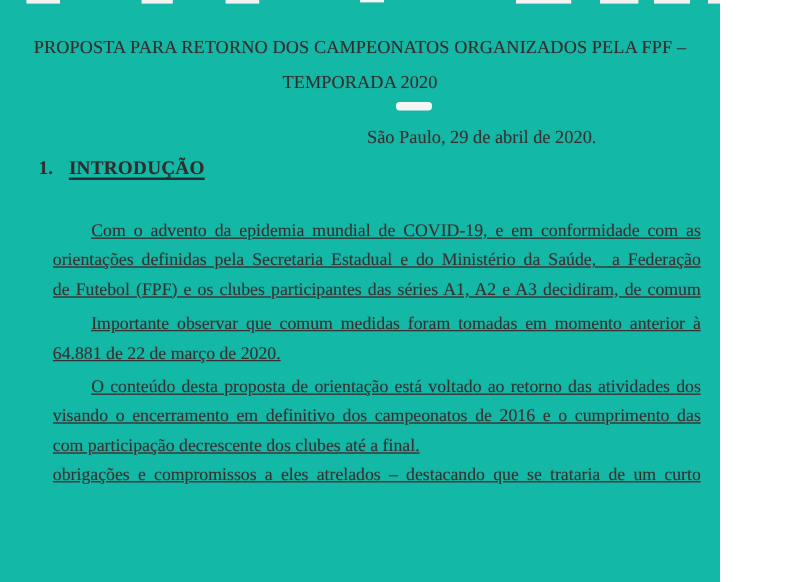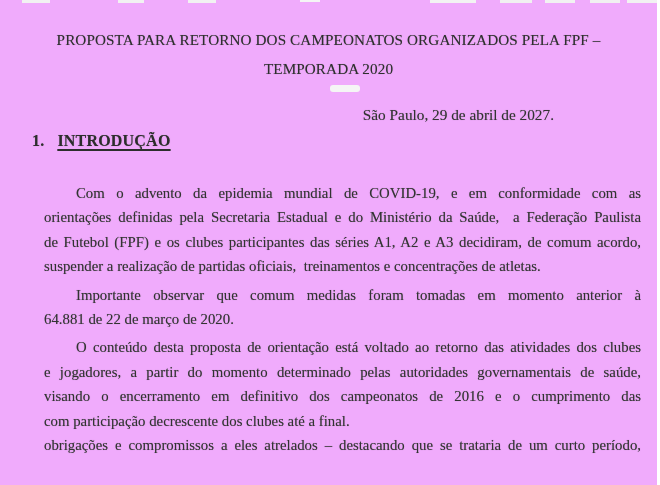--- a/index.html
+++ b/index.html
@@ -1,22 +1,22 @@
 <!DOCTYPE html>
 <html><head>
 <meta charset="utf-8">
 <style>
   html, body { margin: 0; padding: 0; }
   body { width: 660px; height: 485px; overflow: hidden; background: #ffffff; }
 
   .page {
     position: relative;
-    width: 657px;
+    width: 600px;
     height: 485px;
-    background: #f0abfc;
+    background: #14b8a6;
     font-family: "Liberation Serif", "DejaVu Serif", serif;
     color: #333333;
     text-shadow: 0 0 0.8px rgba(85, 85, 85, 0.55);
     overflow: hidden;
   }
 
   
   .top-artifacts {
     position: absolute; top: 0; left: 0; width: 660px; height: 4px;
     background:
@@ -66,20 +66,21 @@
     text-decoration: underline;
     text-decoration-thickness: 1.5px;
     text-underline-offset: 3px;
     text-decoration-skip-ink: none;
   }
 
   .bodytext {
     margin: 30px 16px 0 44px;
     font-size: 14.8px;
     line-height: 24.4px;
+    text-decoration: underline;
   }
   .para { margin: 0 0 4px 0; }
   .line {
     text-align: justify;
     text-align-last: justify;
     height: 24.4px;
     overflow: hidden;
   }
   .line.first { text-indent: 32px; }
   .line.last  { text-align-last: left; }
@@ -90,42 +91,40 @@
 <div class="page">
 
   <div class="top-artifacts"></div>
   <div class="center-smudge"></div>
 
   <div class="title">
     <div>PROPOSTA PARA RETORNO DOS CAMPEONATOS ORGANIZADOS PELA FPF –</div>
     <div>TEMPORADA 2020</div>
   </div>
 
-  <div class="dateline">São Paulo, 29 de abril de 2027.</div>
+  <div class="dateline">São Paulo, 29 de abril de 2020.</div>
 
   <div class="heading">
     <span class="sec-num">1.</span><span class="sec-title">INTRODUÇÃO</span>
   </div>
 
   <div class="bodytext">
 
     <div class="para">
       <div class="line first">Com o advento da epidemia mundial de COVID-19, e em conformidade com as</div>
       <div class="line">orientações definidas pela Secretaria Estadual e do Ministério da Saúde,&nbsp; a Federação Paulista</div>
       <div class="line">de Futebol (FPF) e os clubes participantes das séries A1, A2 e A3 decidiram, de comum acordo,</div>
-      <div class="line last">suspender a realização de partidas oficiais,&nbsp; treinamentos e concentrações de atletas.</div>
     </div>
 
     <div class="para">
       <div class="line first">Importante observar que comum medidas foram tomadas em momento anterior à</div>
       <div class="line last">64.881 de 22 de março de 2020.</div>
     </div>
 
     <div class="para">
       <div class="line first">O conteúdo desta proposta de orientação está voltado ao retorno das atividades dos clubes</div>
-      <div class="line">e jogadores, a partir do momento determinado pelas autoridades governamentais de saúde,</div>
       <div class="line">visando o encerramento em definitivo dos campeonatos de 2016 e o cumprimento das</div>
       <div class="line last">com participação decrescente dos clubes até a final.</div>
       <div class="line">obrigações e compromissos a eles atrelados – destacando que se trataria de um curto período,</div>
     </div>
 
   </div>
 </div>
 
 </body></html>

